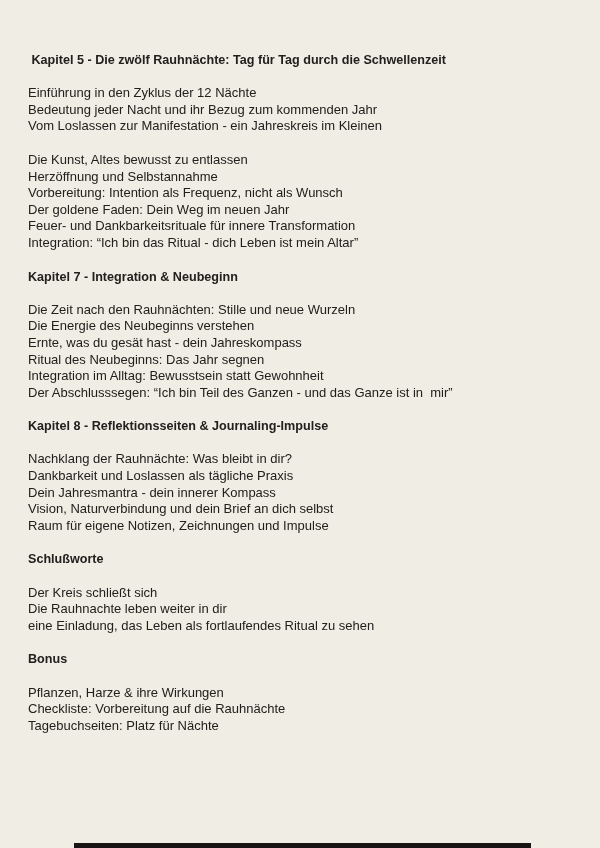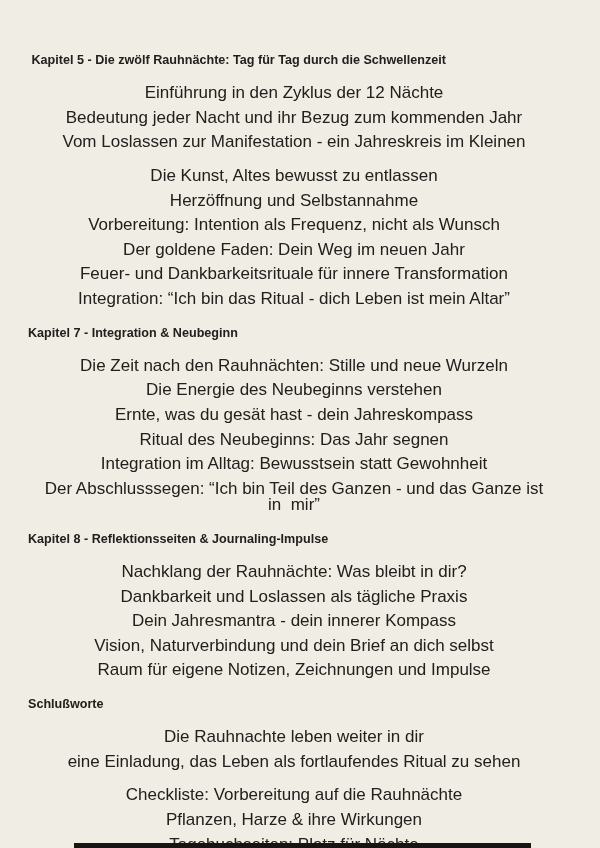--- a/index.html
+++ b/index.html
@@ -22,25 +22,24 @@
     margin-bottom: 17px;
   }
   h2 {
     font-size: 12.6px;
     font-weight: bold;
     line-height: 16.6px;
     margin: 0 0 16.6px 0;
     white-space: pre-wrap;
   }
   p {
-    font-size: 17px;
+    font-size: 13px;
     line-height: 16.6px;
-    margin: 8px;
+    margin: 0;
     white-space: pre-wrap;
-    text-align: center;
   }
   .footer-rule {
     position: absolute;
     left: 74px;
     bottom: 0;
     width: 457px;
     height: 5px;
     background: #161514;
   }
 </style>
@@ -79,25 +78,27 @@
     <h2>Kapitel 8 - Reflektionsseiten &amp; Journaling-Impulse</h2>
     <p>Nachklang der Rauhnächte: Was bleibt in dir?</p>
     <p>Dankbarkeit und Loslassen als tägliche Praxis</p>
     <p>Dein Jahresmantra - dein innerer Kompass</p>
     <p>Vision, Naturverbindung und dein Brief an dich selbst</p>
     <p>Raum für eigene Notizen, Zeichnungen und Impulse</p>
   </section>
 
   <section>
     <h2>Schlußworte</h2>
+    <p>Der Kreis schließt sich</p>
     <p>Die Rauhnachte leben weiter in dir</p>
     <p>eine Einladung, das Leben als fortlaufendes Ritual zu sehen</p>
   </section>
 
   <section>
+    <h2>Bonus</h2>
+    <p>Pflanzen, Harze &amp; ihre Wirkungen</p>
     <p>Checkliste: Vorbereitung auf die Rauhnächte</p>
-    <p>Pflanzen, Harze &amp; ihre Wirkungen</p>
     <p>Tagebuchseiten: Platz für Nächte</p>
   </section>
 
 </main>
 
 <div class="footer-rule"></div>
 
 </body></html>

